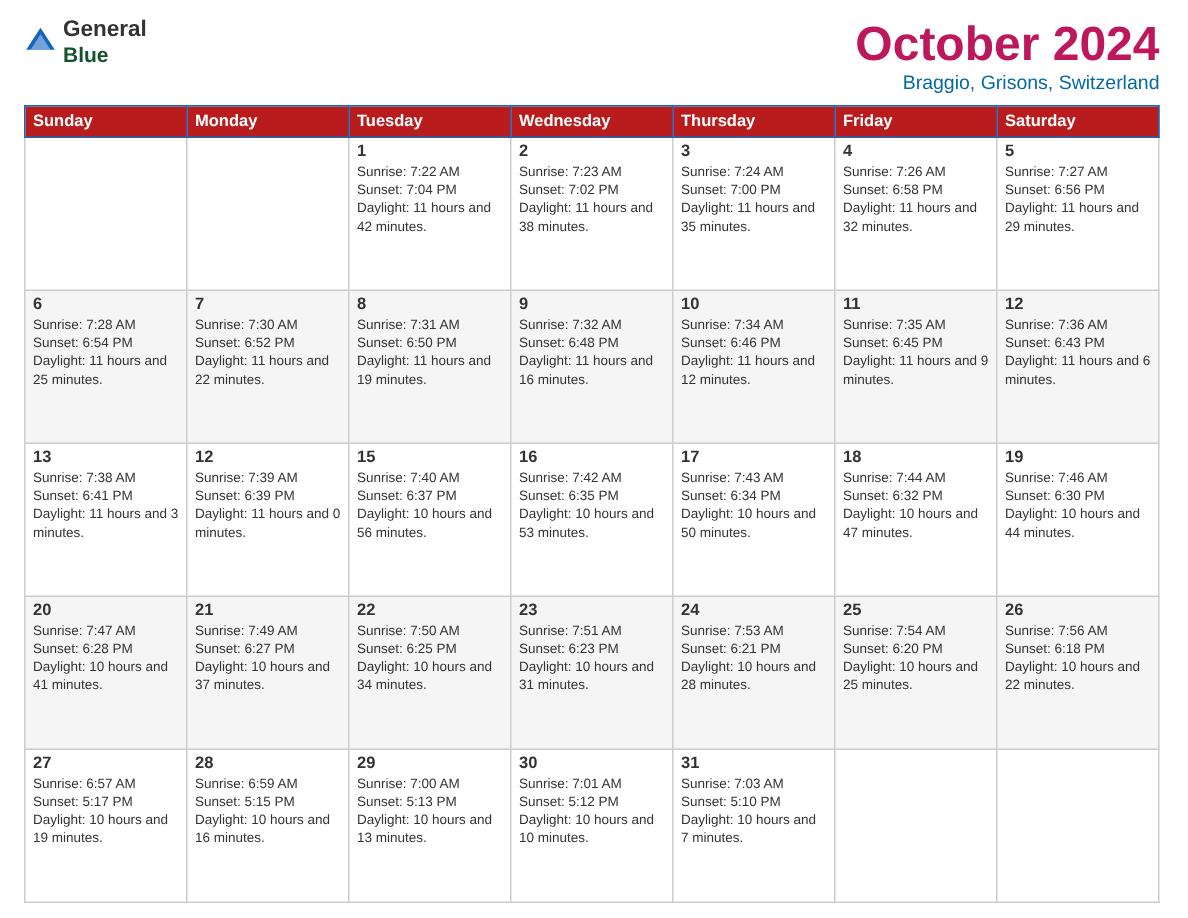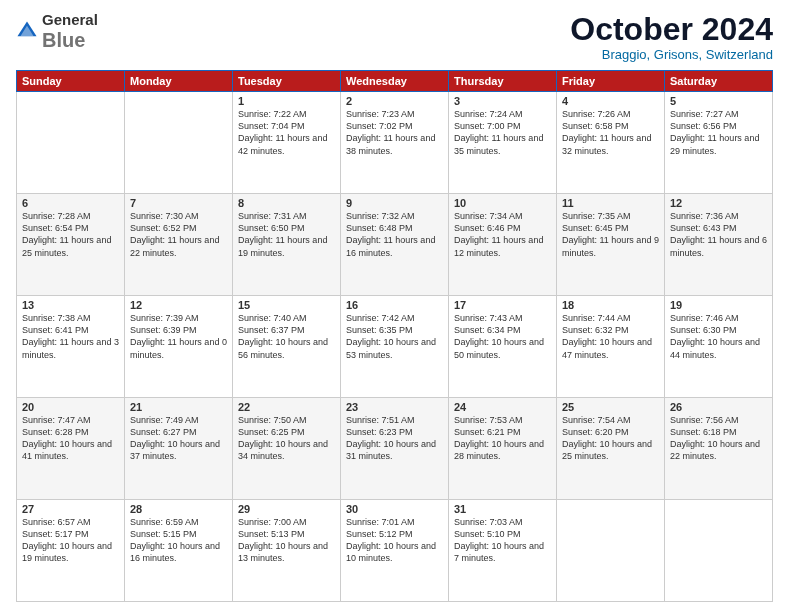--- a/index.html
+++ b/index.html
@@ -32,35 +32,35 @@
       display: flex;
       flex-direction: column;
       line-height: 1.1;
     }
     .logo-general {
       font-size: 15px;
       font-weight: bold;
       color: #333;
     }
     .logo-blue {
-      font-size: 20px;
-      font-weight: bold;
-      color: #737373;
+      font-size: 14px;
+      font-weight: bold;
+      color: #14532d;
     }
     .logo-icon {
       width: 22px;
       height: 22px;
     }
     .title-block {
       text-align: right;
     }
     .month-title {
       font-size: 32px;
       font-weight: bold;
-      color: #0f172a;
+      color: #be185d;
       line-height: 1.1;
     }
     .subtitle {
       font-size: 13px;
       color: #0369a1;
     }
     .calendar {
       flex: 1;
       border-collapse: collapse;
       width: 100%;

